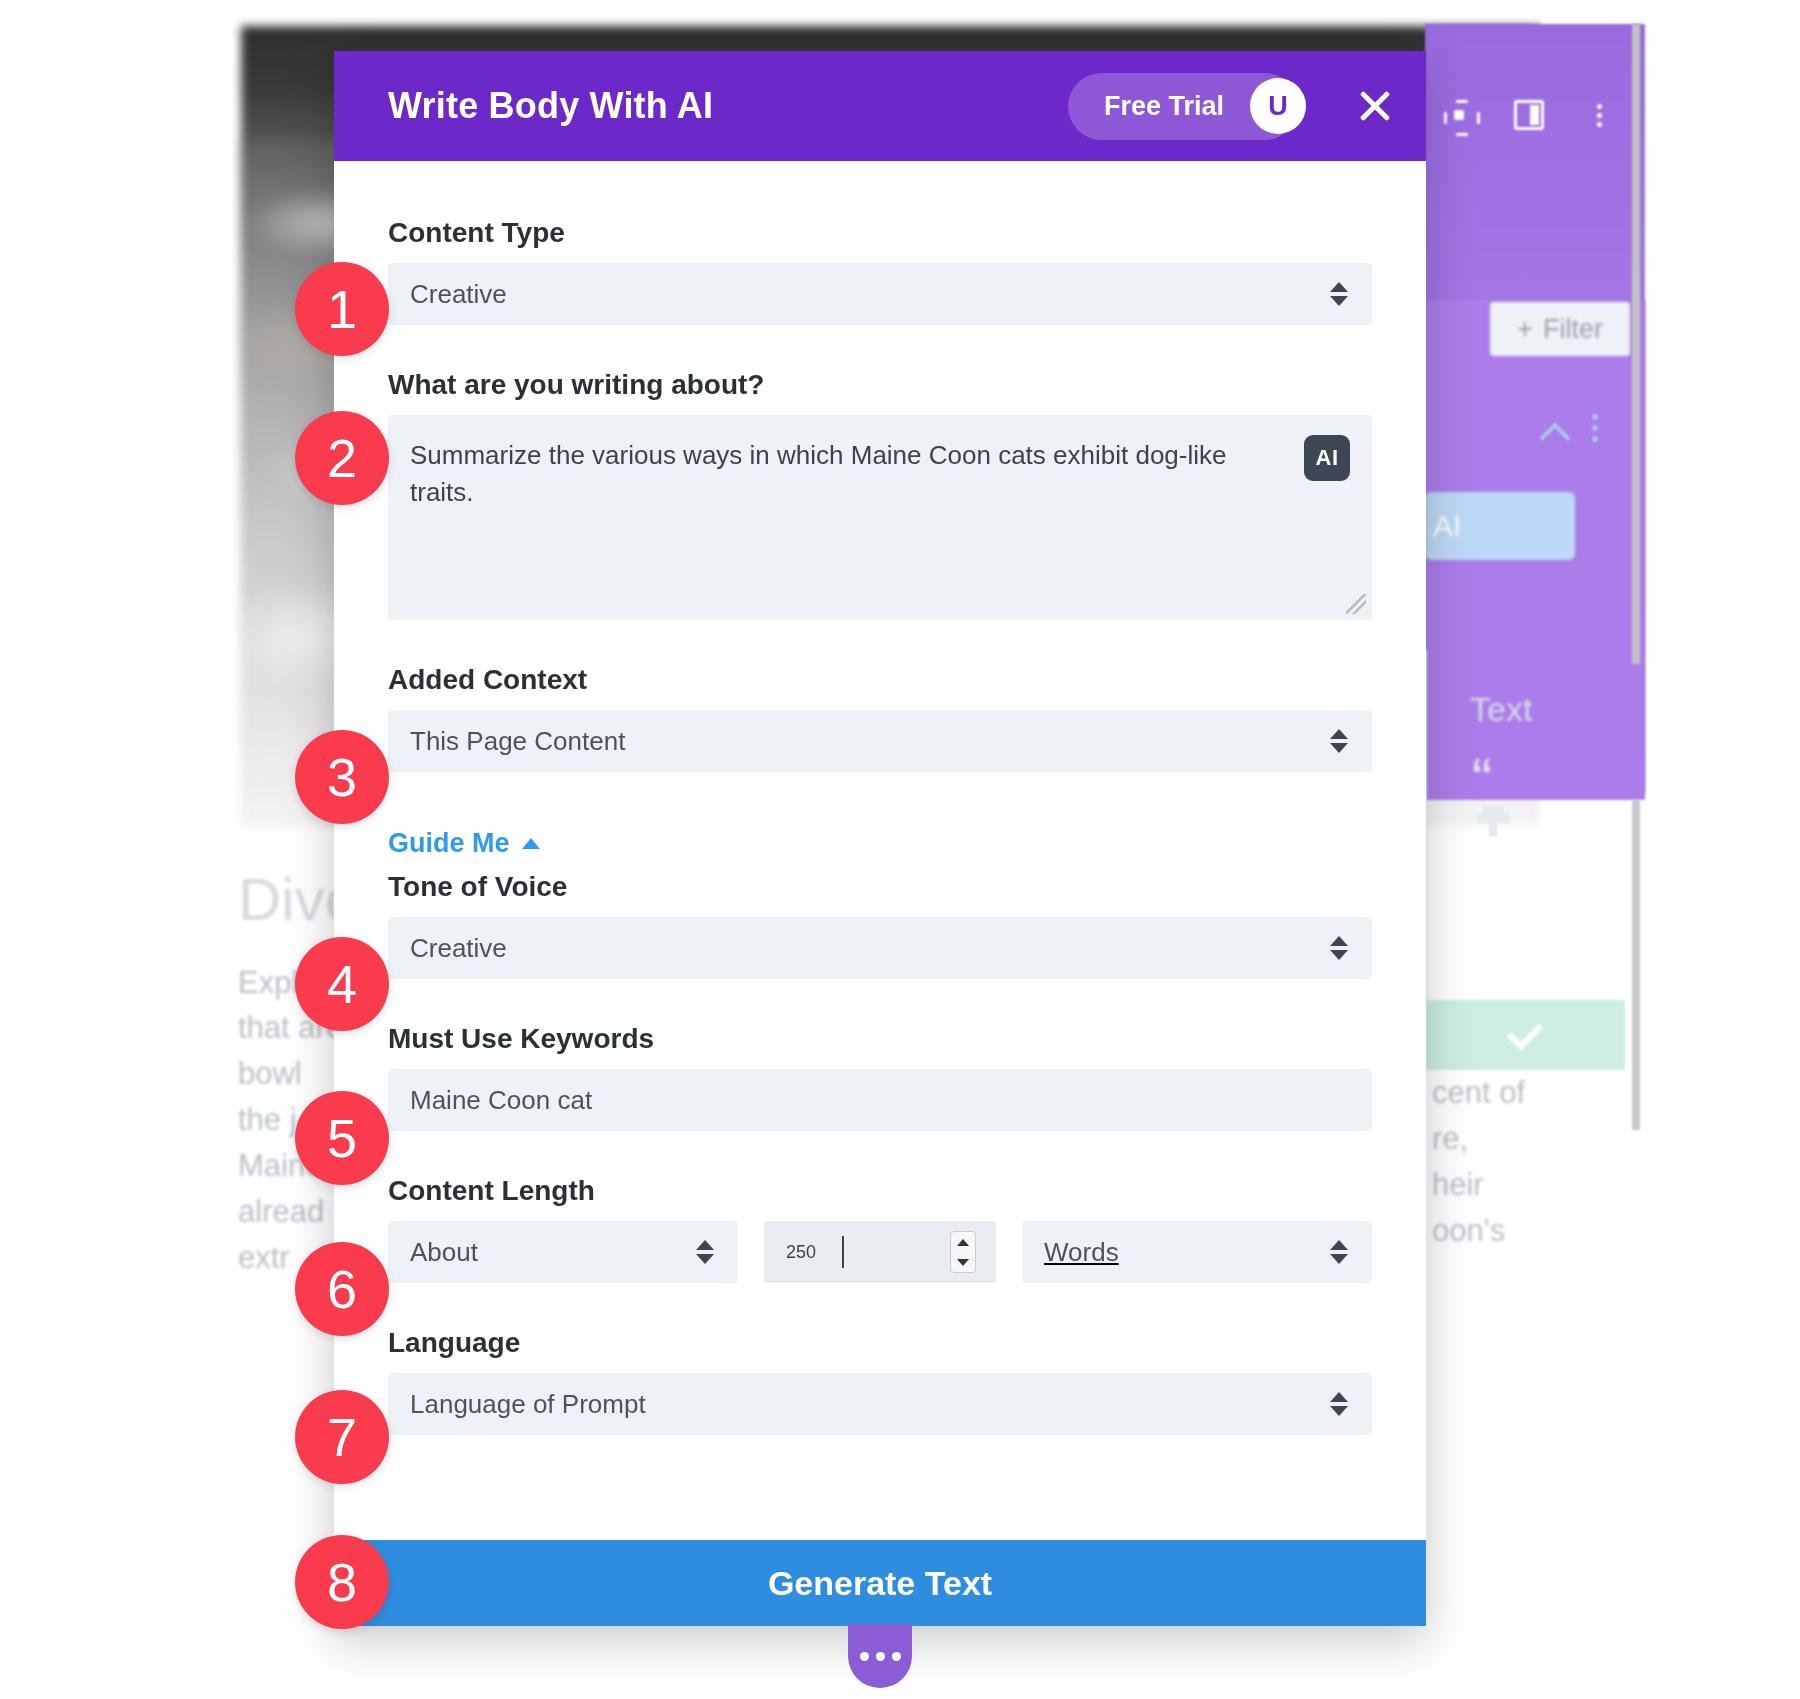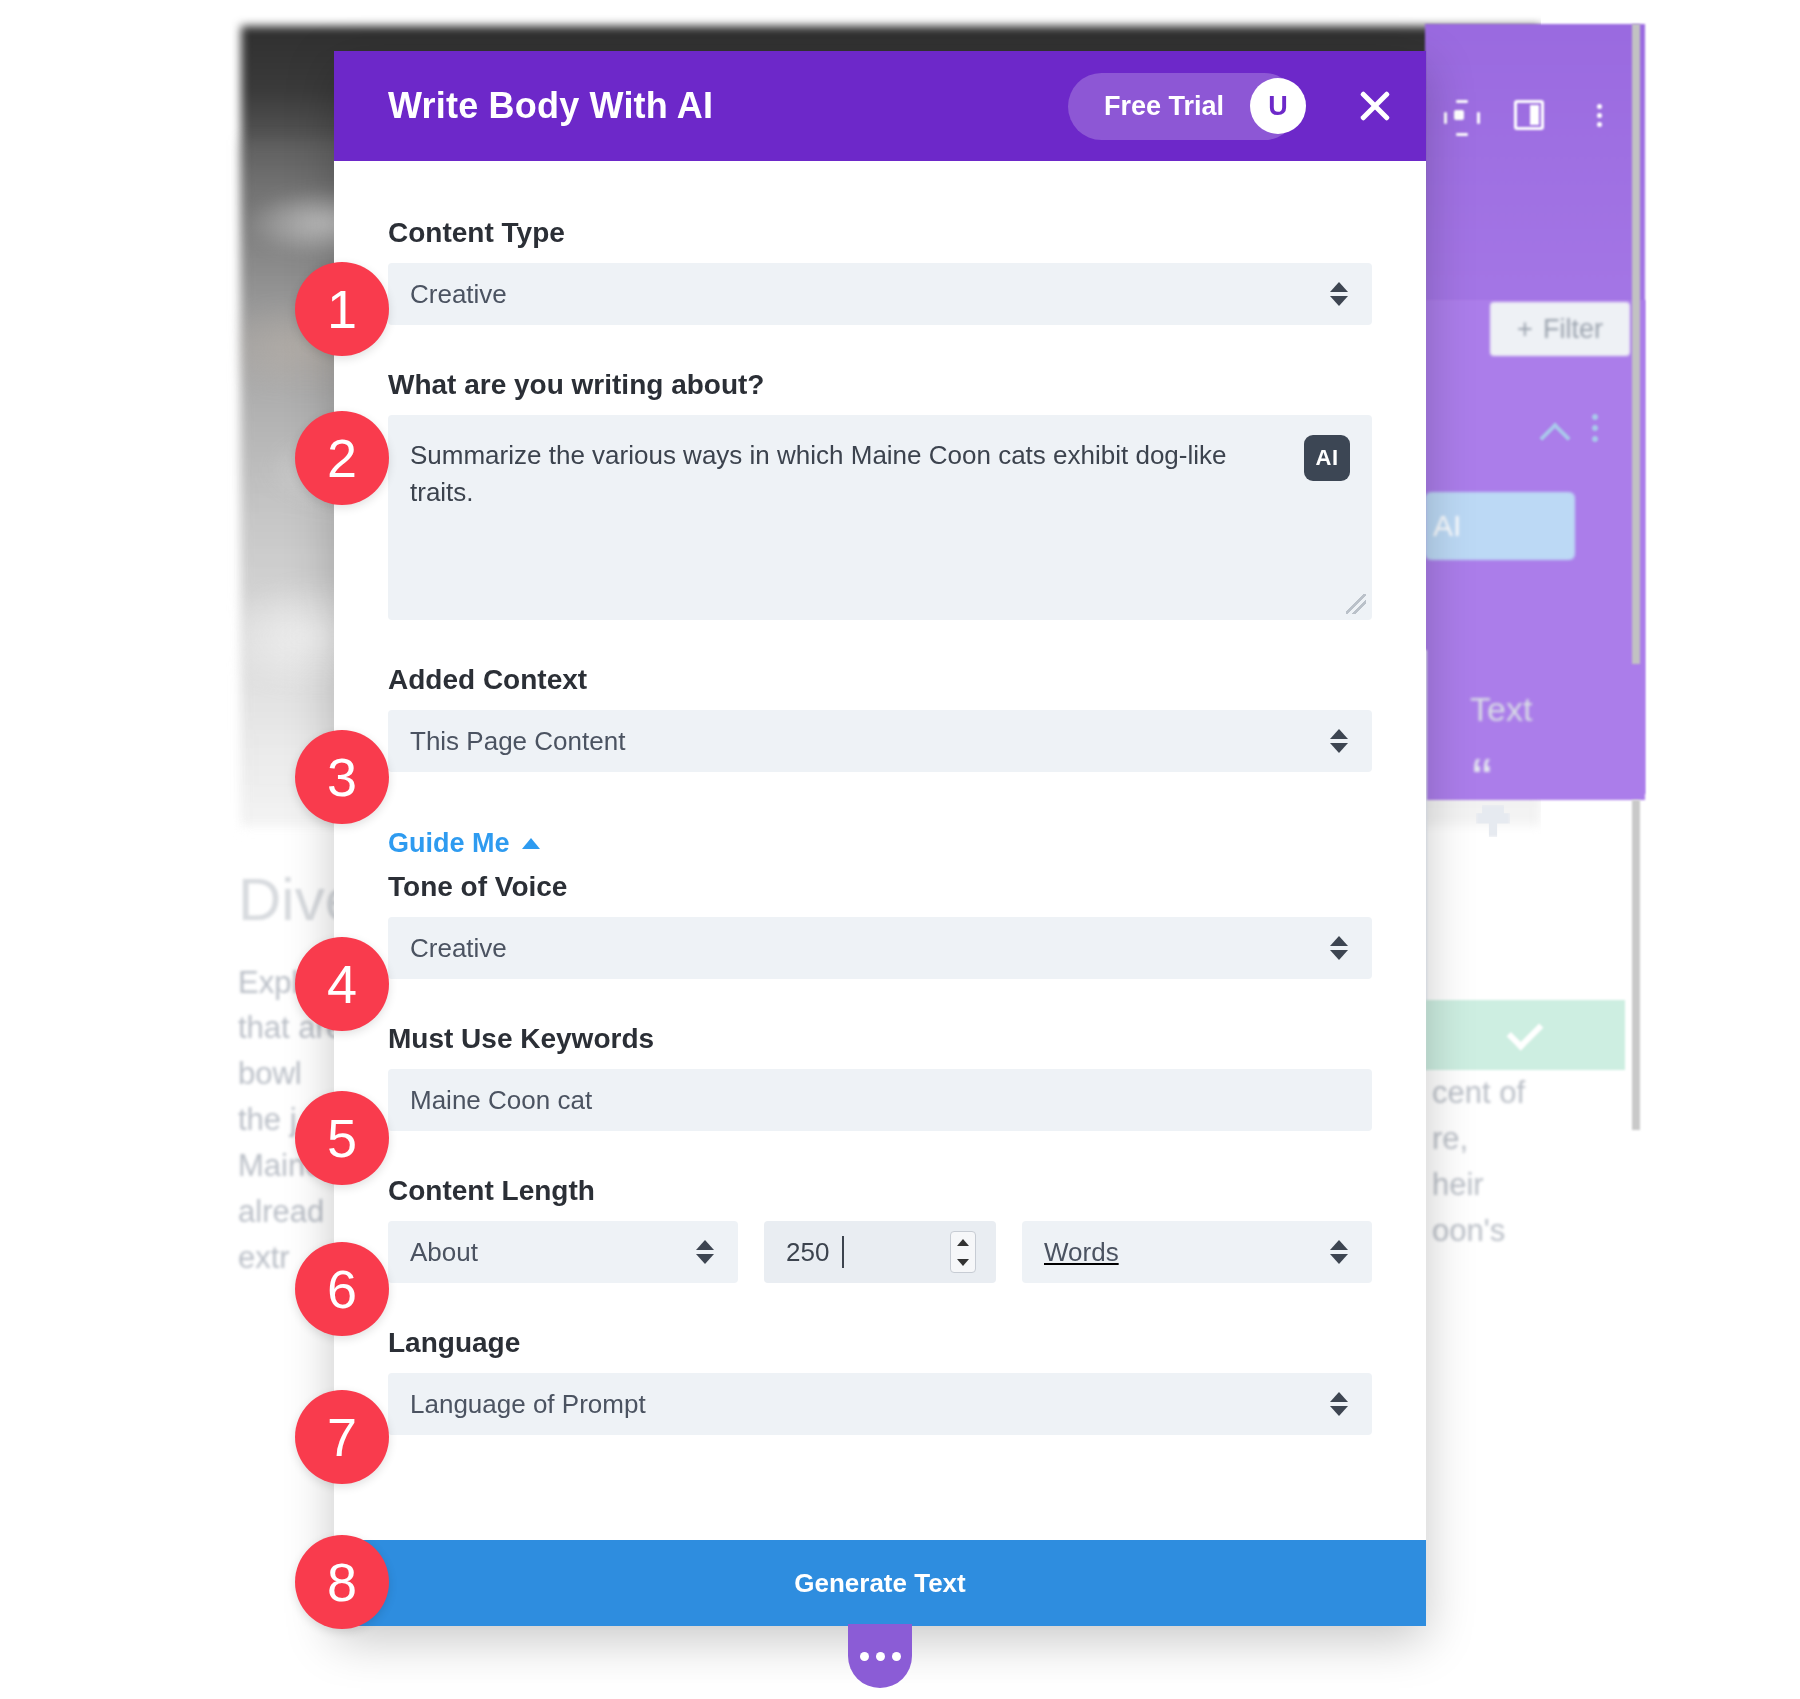--- a/index.html
+++ b/index.html
@@ -190,39 +190,39 @@
   .guide-me .tri{
     width:0;height:0;border-left:9px solid transparent;border-right:9px solid transparent;
     border-bottom:11px solid #2e9bf0;
   }
 
   .row3{ display:flex; gap:26px; }
   .row3 .c1{ flex:0 0 350px; } .row3 .c2{ flex:0 0 232px; } .row3 .c3{ flex:0 0 350px;text-decoration:underline; }
 
   .num-input{
     width:100%; height:62px; background:#e9edf2; border:none; border-radius:4px;
-    padding:0 60px 0 22px; font-size:26px; color:#3c434e;
+    padding:0 60px 0 22px; font-size:18px; color:#3c434e;
     font-family:"Liberation Sans", sans-serif;
   }
   .num-wrap{ position:relative; }
   .caret{
     position:absolute; left:78px; top:15px; width:2px; height:32px; background:#3c434e;
   }
   .spinner{
     position:absolute; right:20px; top:50%; transform:translateY(-50%);
     width:26px; height:42px; border:1px solid #c7ccd4; border-radius:4px; background:#f6f7f9;
     display:flex; flex-direction:column; align-items:center; justify-content:space-around;
   }
   .spinner i{ display:block; width:0;height:0;border-left:6px solid transparent;border-right:6px solid transparent;}
   .spinner i.up{ border-bottom:7px solid #333; } .spinner i.dn{ border-top:7px solid #333; }
 
   .modal-footer{ flex:0 0 auto; padding:0; }
   .generate-btn{
     width:100%; height:86px; background:#2e8ddf; border:none; color:#fff;
-    font-size:26px; font-weight:bold; font-family:"Liberation Sans", sans-serif;
+    font-size:34px; font-weight:bold; font-family:"Liberation Sans", sans-serif;
     cursor:pointer; display:flex; align-items:center; justify-content:center;
   }
 
   .dots-pill{
     position:absolute; left:50%; transform:translateX(-50%); bottom:-62px;
     width:64px; height:64px; background:#8b5cd6; border-radius:0 0 34px 34px;
     display:flex; align-items:center; justify-content:center; gap:7px; z-index:21;
   }
   .dots-pill span{ width:9px;height:9px;border-radius:50%;background:#fff;display:block;}
 

